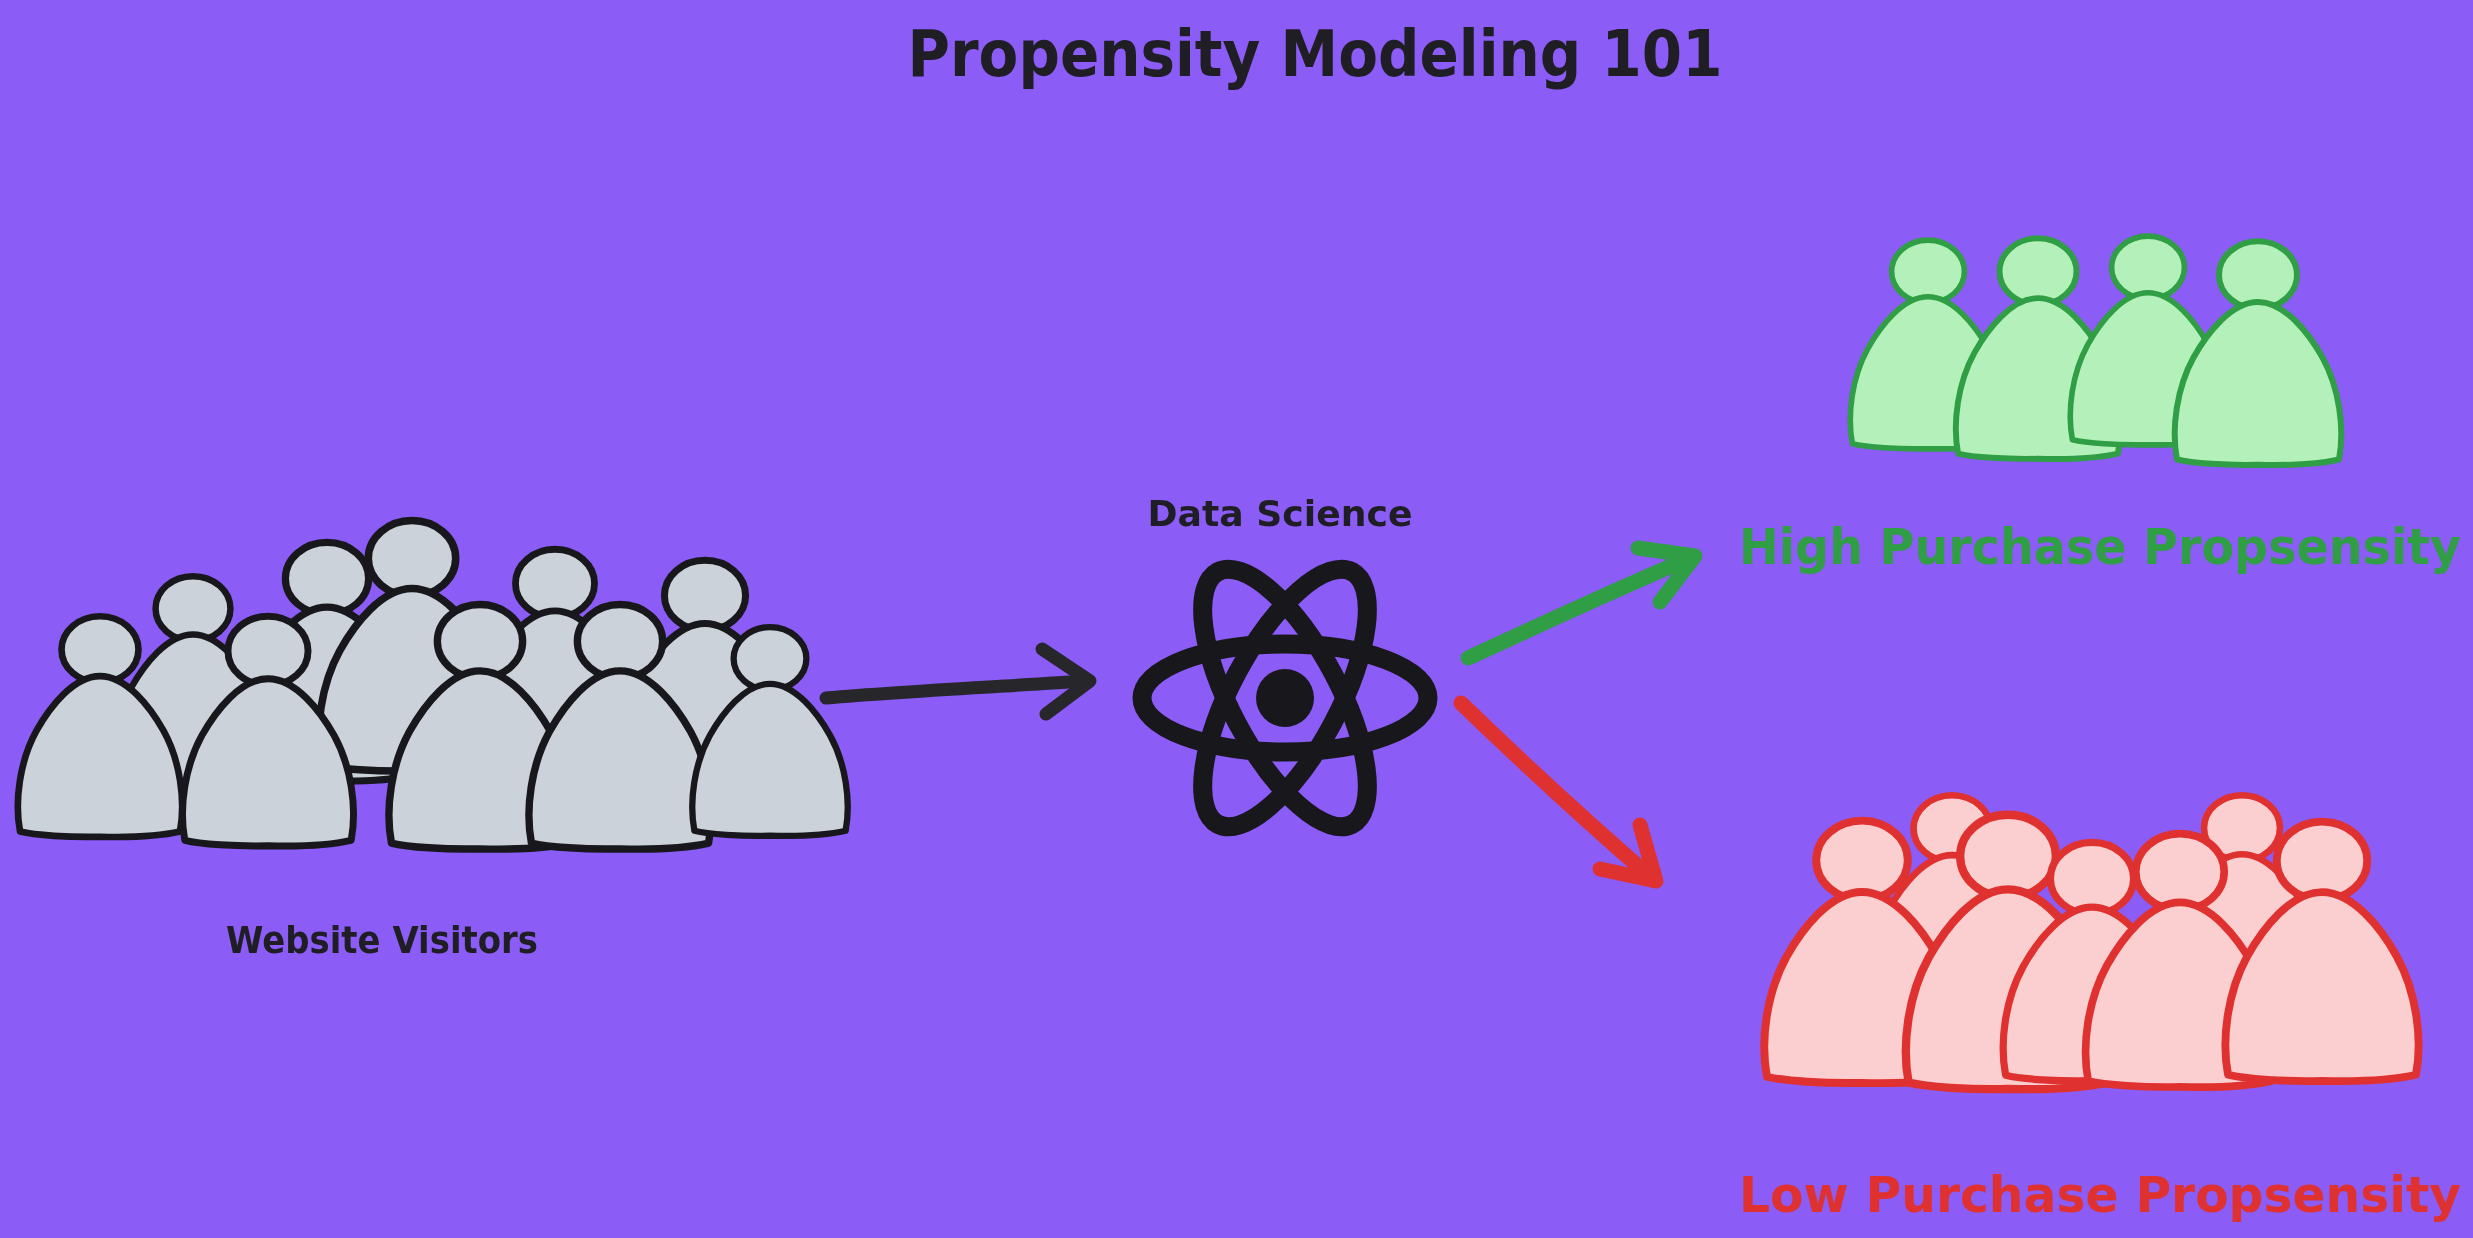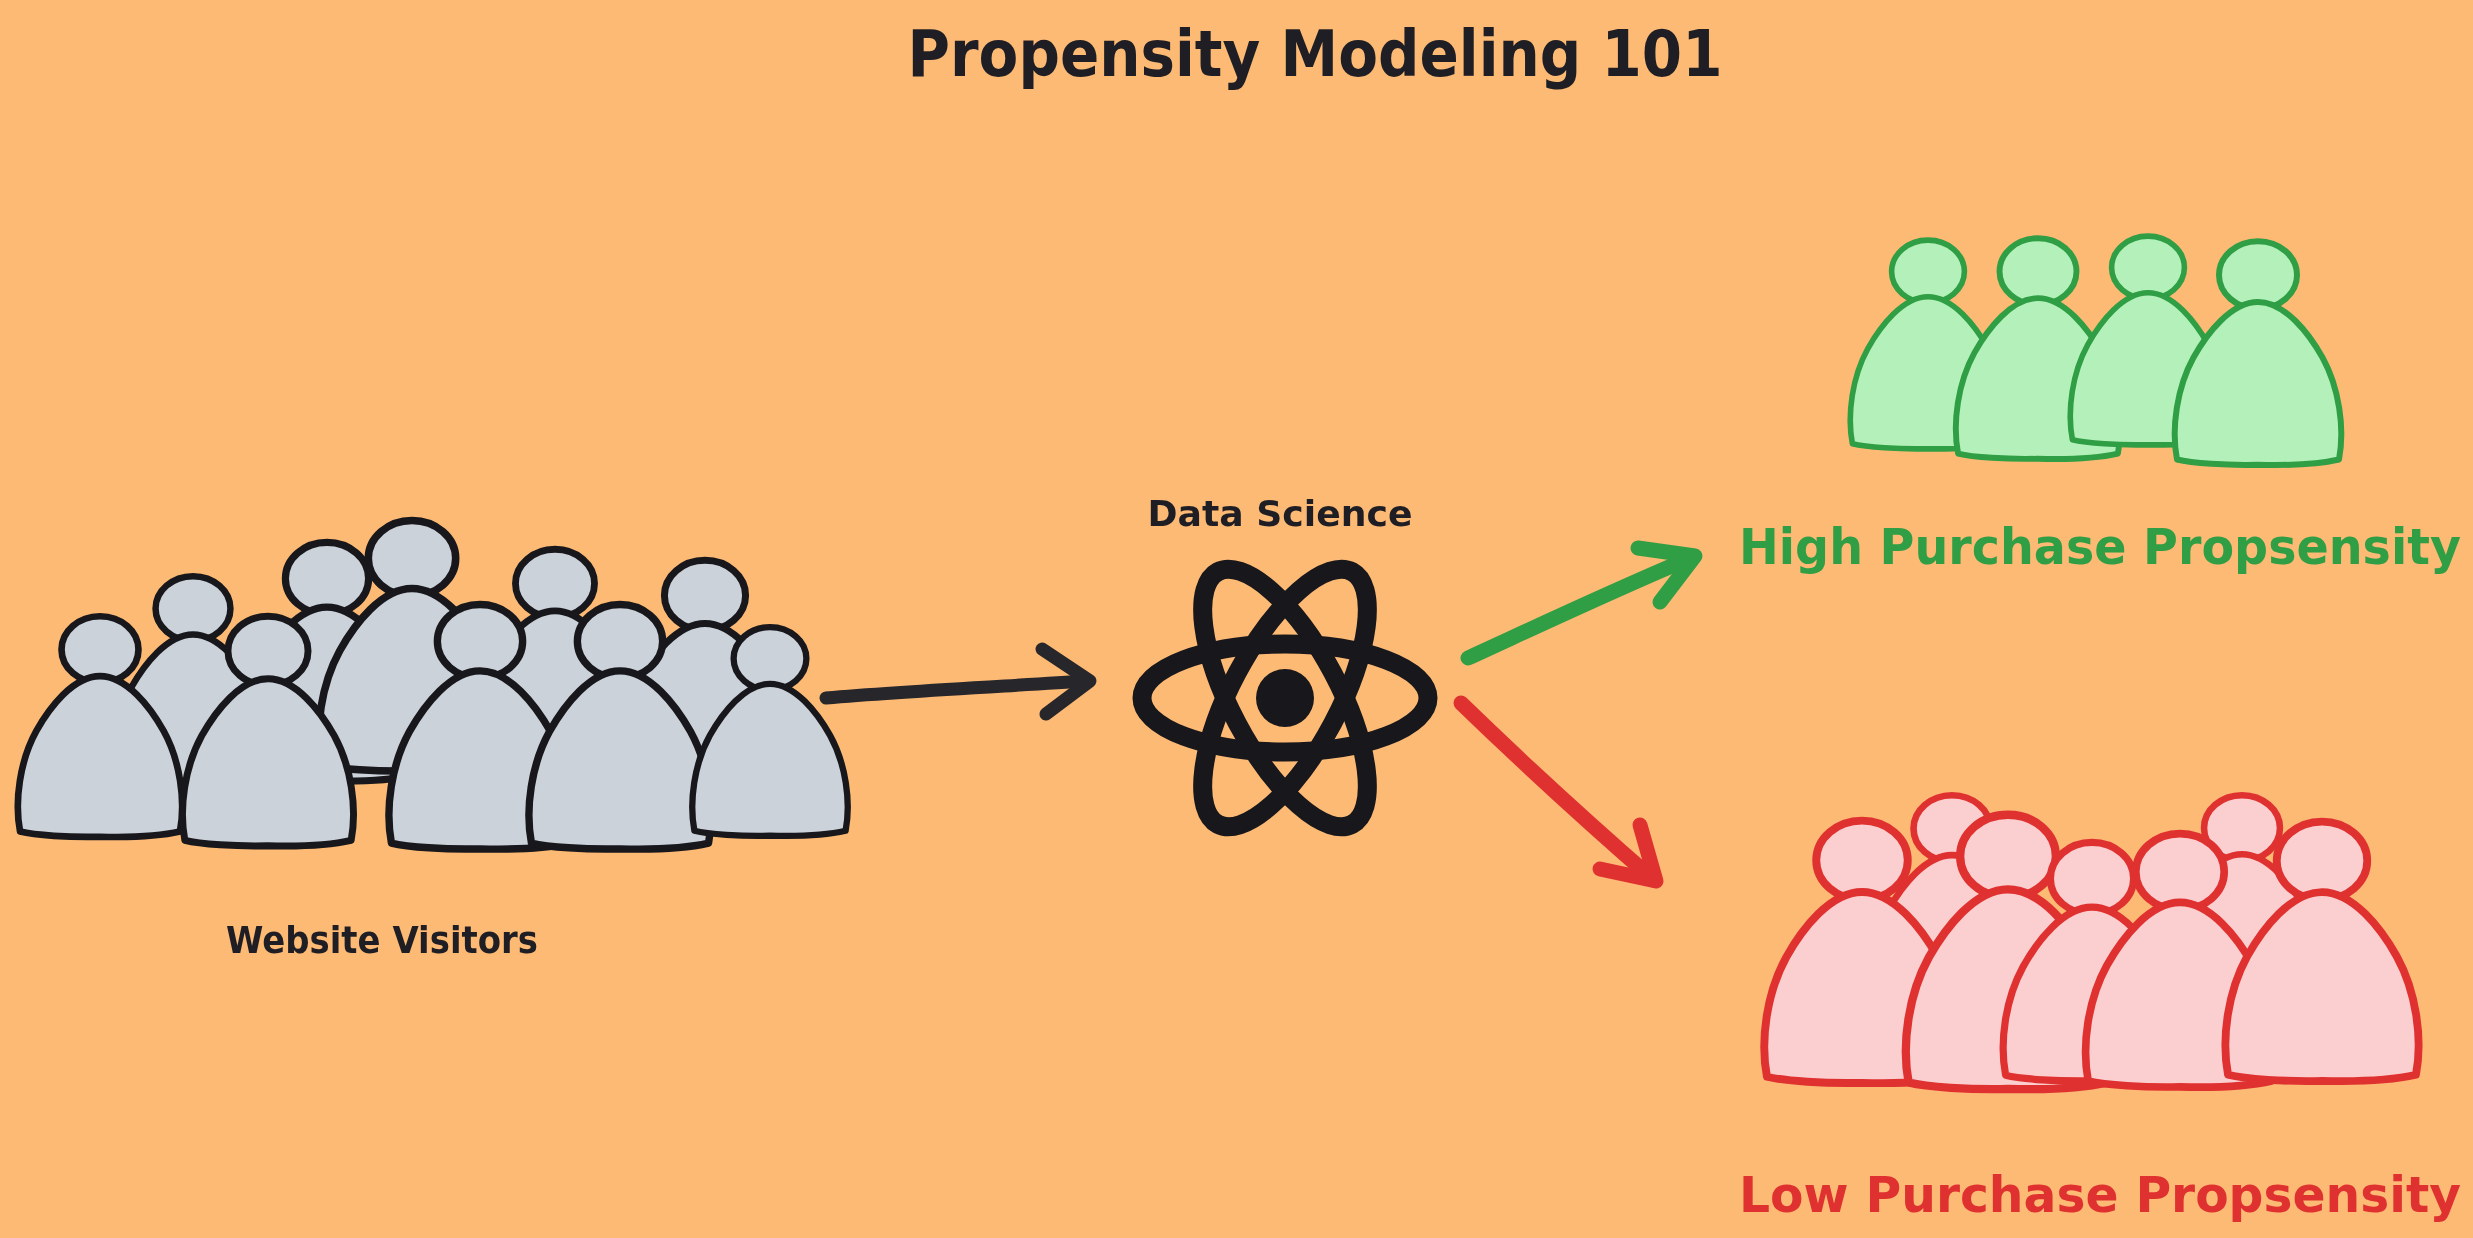--- a/index.html
+++ b/index.html
@@ -4,21 +4,21 @@
 <style>
   html, body {
     margin: 0;
     padding: 0;
     background: #ffffff;
   }
   .stage {
     position: relative;
     width: 2473px;
     height: 1238px;
-    background: #fdba74;
+    background: #8b5cf6;
     overflow: hidden;
   }
   svg { display: block; }
   .hand {
     font-family: "DejaVu Sans", "Liberation Sans", sans-serif;
     font-weight: bold;
   }
   .title-text   { font-size: 64px; }
   .node-label   { font-size: 38px; }
   .small-label  { font-size: 35px; }

